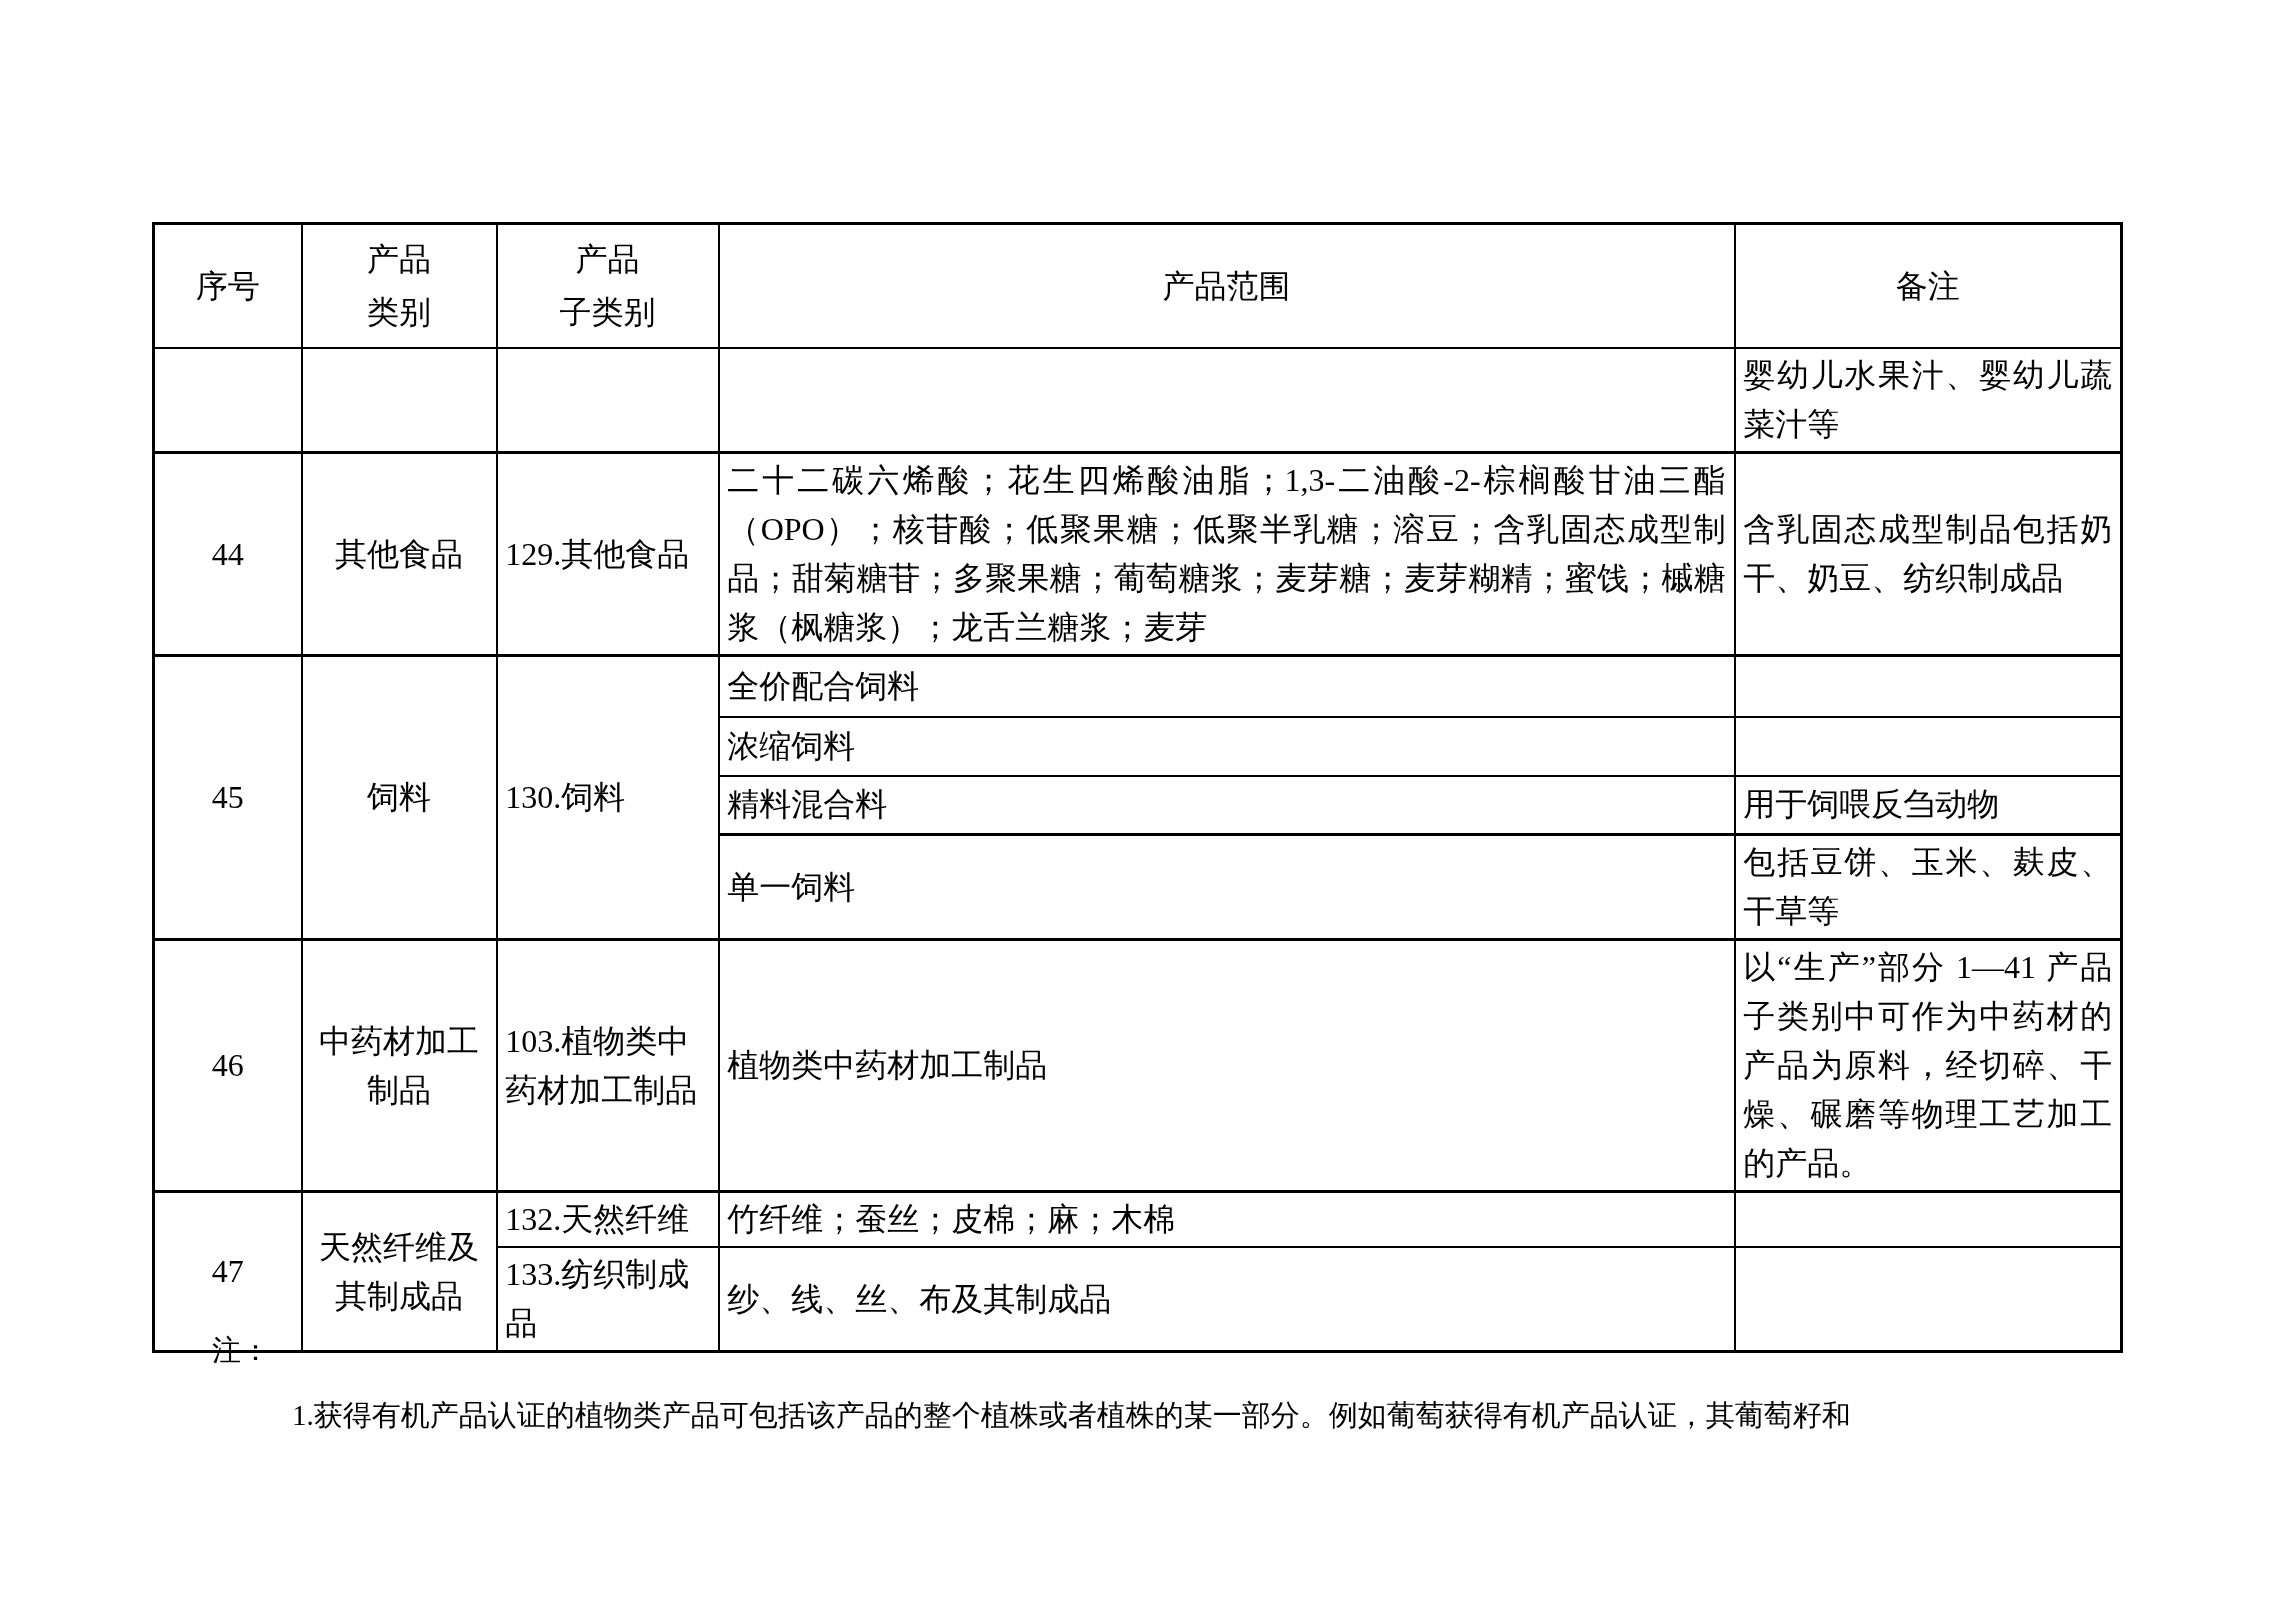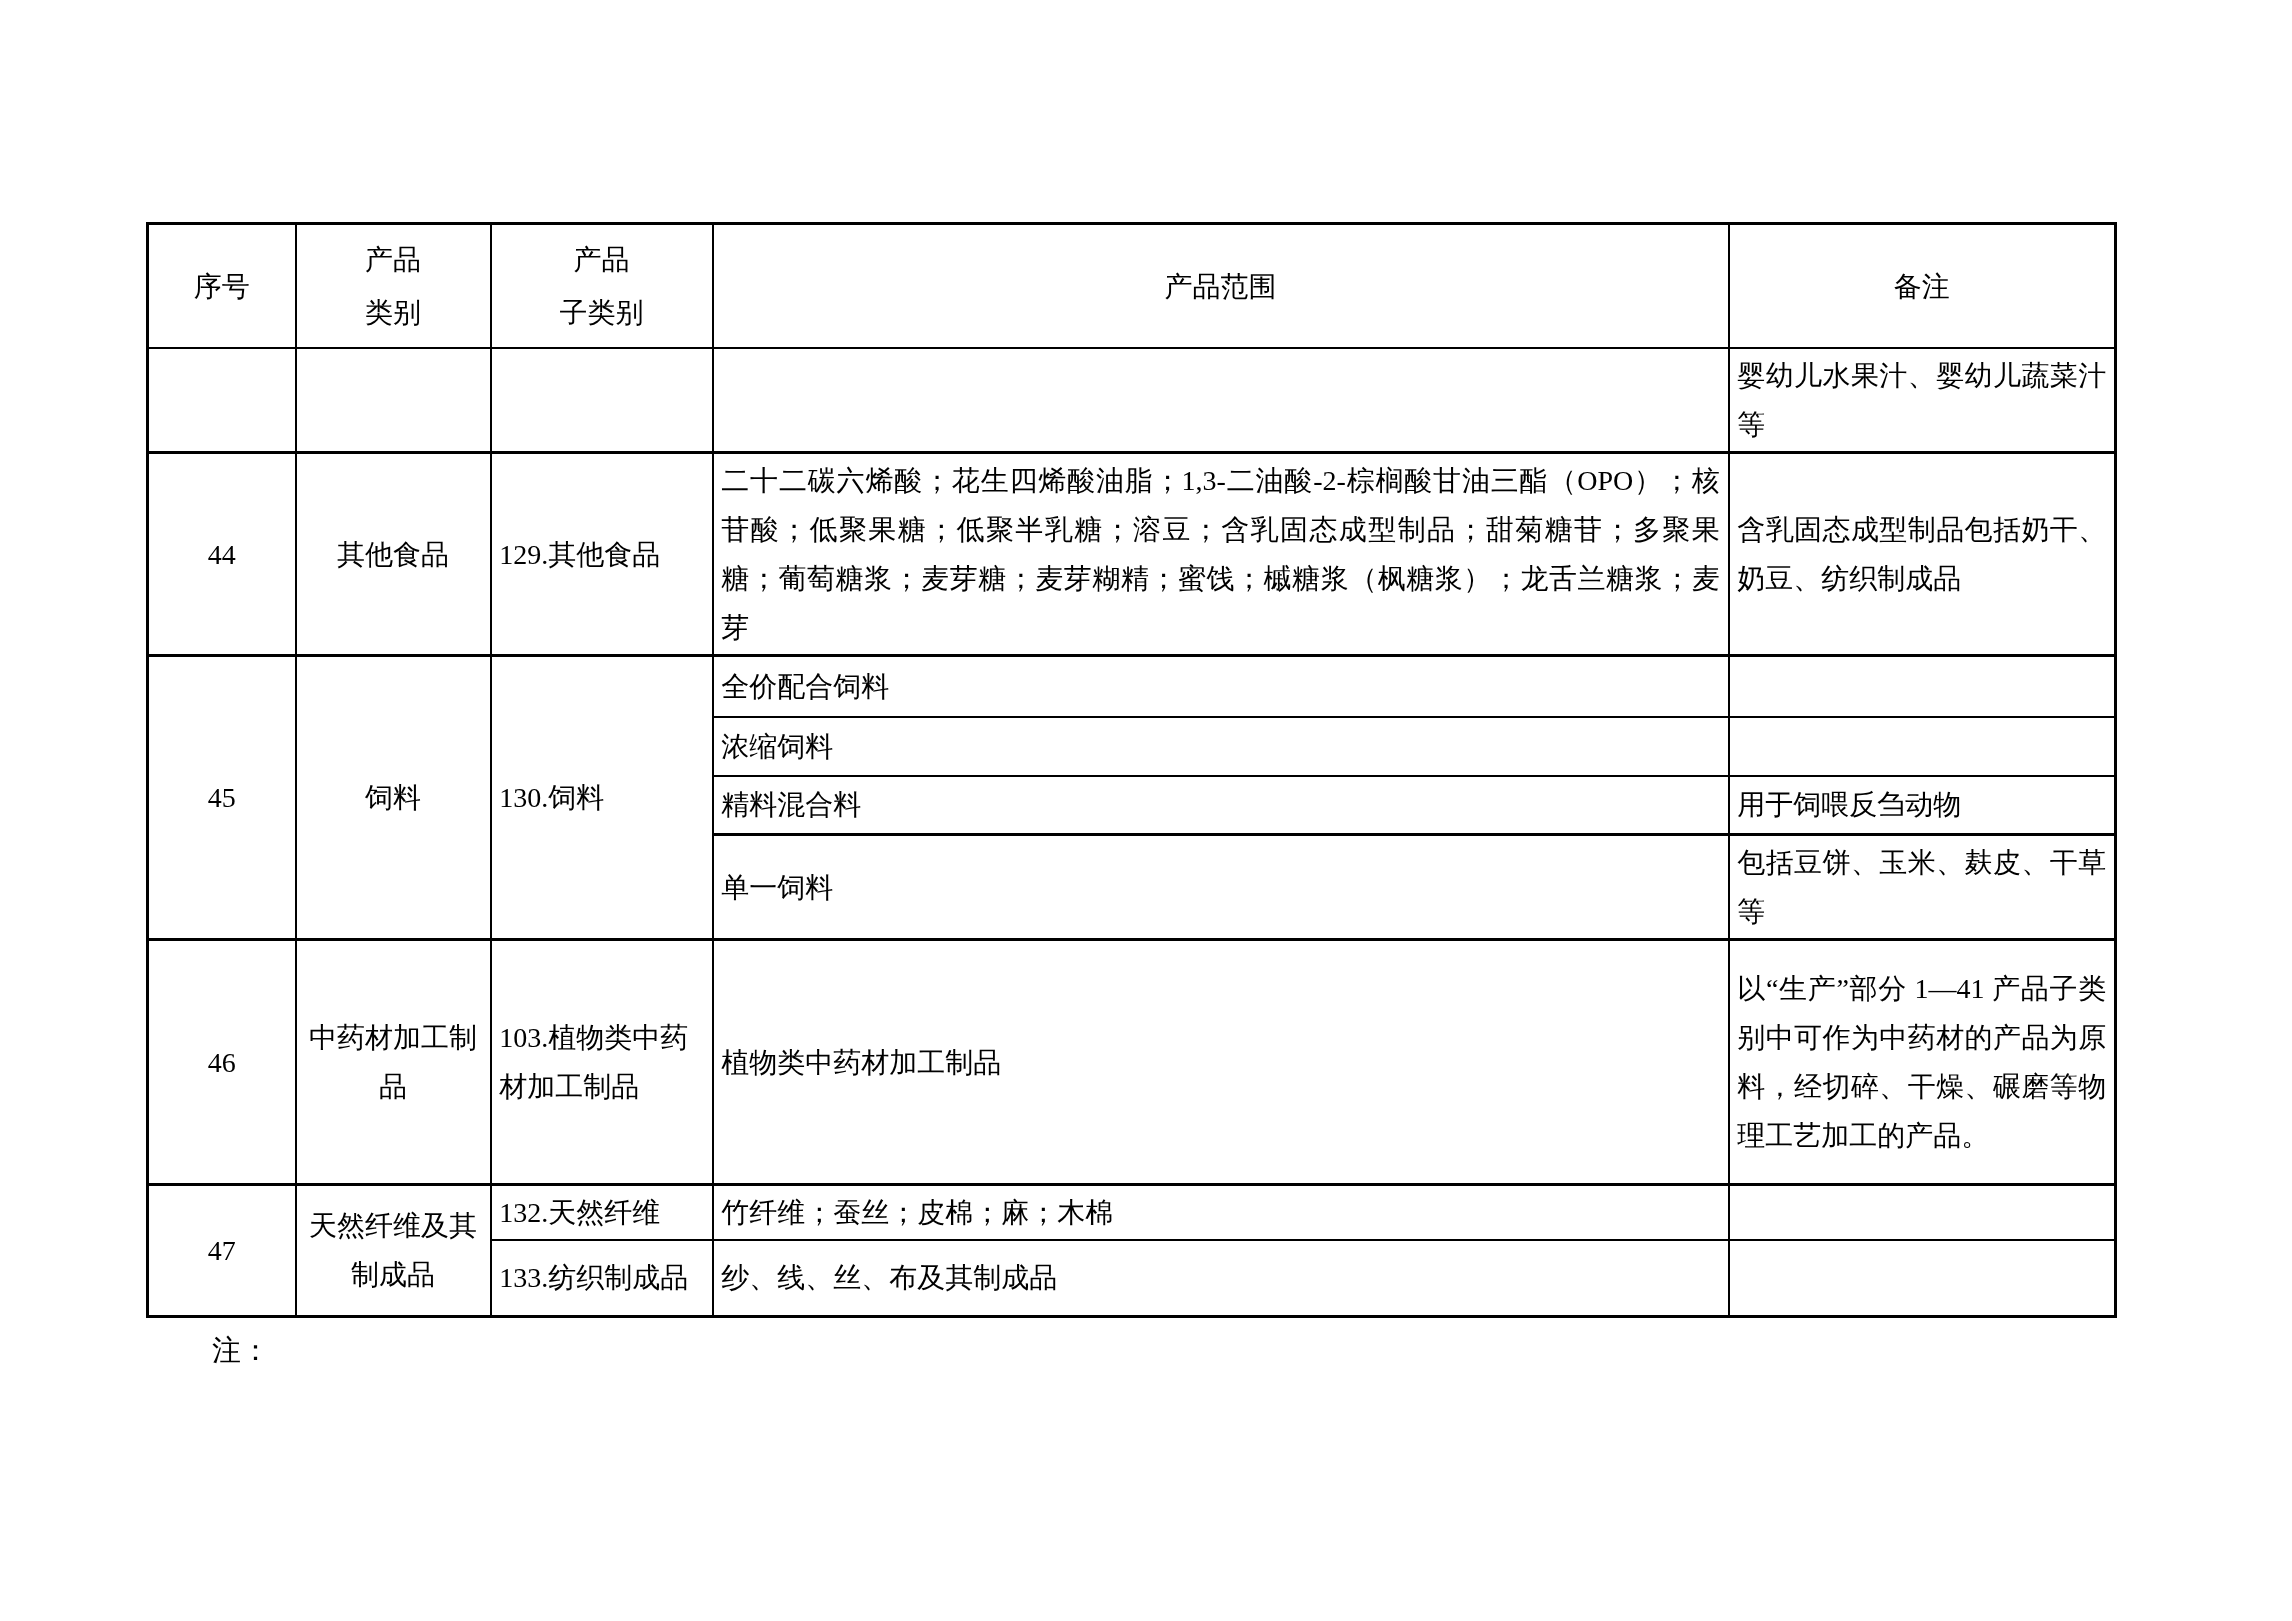--- a/index.html
+++ b/index.html
@@ -9,26 +9,26 @@
     overflow: hidden;
     font-family: "Liberation Serif", "DejaVu Serif", serif;
     color: #000000;
   }
   .page {
     position: relative;
     width: 2293px; height: 1621px;
   }
   table.cat-table {
     position: absolute;
-    left: 146px; top: 222px;
+    left: 152px; top: 222px;
     border-collapse: collapse;
     table-layout: fixed;
     width: 1968px;
     border: 3.9px solid #000;
-    font-size: 28px;
+    font-size: 32px;
     line-height: 49px;
   }
   table.cat-table col.c1 { width: 148px; }
   table.cat-table col.c2 { width: 195px; }
   table.cat-table col.c3 { width: 222px; }
   table.cat-table col.c4 { width: 1016px; }
   table.cat-table col.c5 { width: 387px; }
   table.cat-table th, table.cat-table td {
     border: 2.9px solid #000;
     border-top-width: 2px;
@@ -149,15 +149,16 @@
       </tr>
       <tr class="row-47b">
         <td class="sub-cell">133.纺织制成品</td>
         <td class="scope-cell">纱、线、丝、布及其制成品</td>
         <td class="remark-cell"></td>
       </tr>
     </tbody>
   </table>
 
   <div class="notes-label">注：</div>
+  <div class="note-line">1.获得有机产品认证的植物类产品可包括该产品的整个植株或者植株的某一部分。例如葡萄获得有机产品认证，其葡萄籽和</div>
 
 </div>
 
 
 </body></html>

